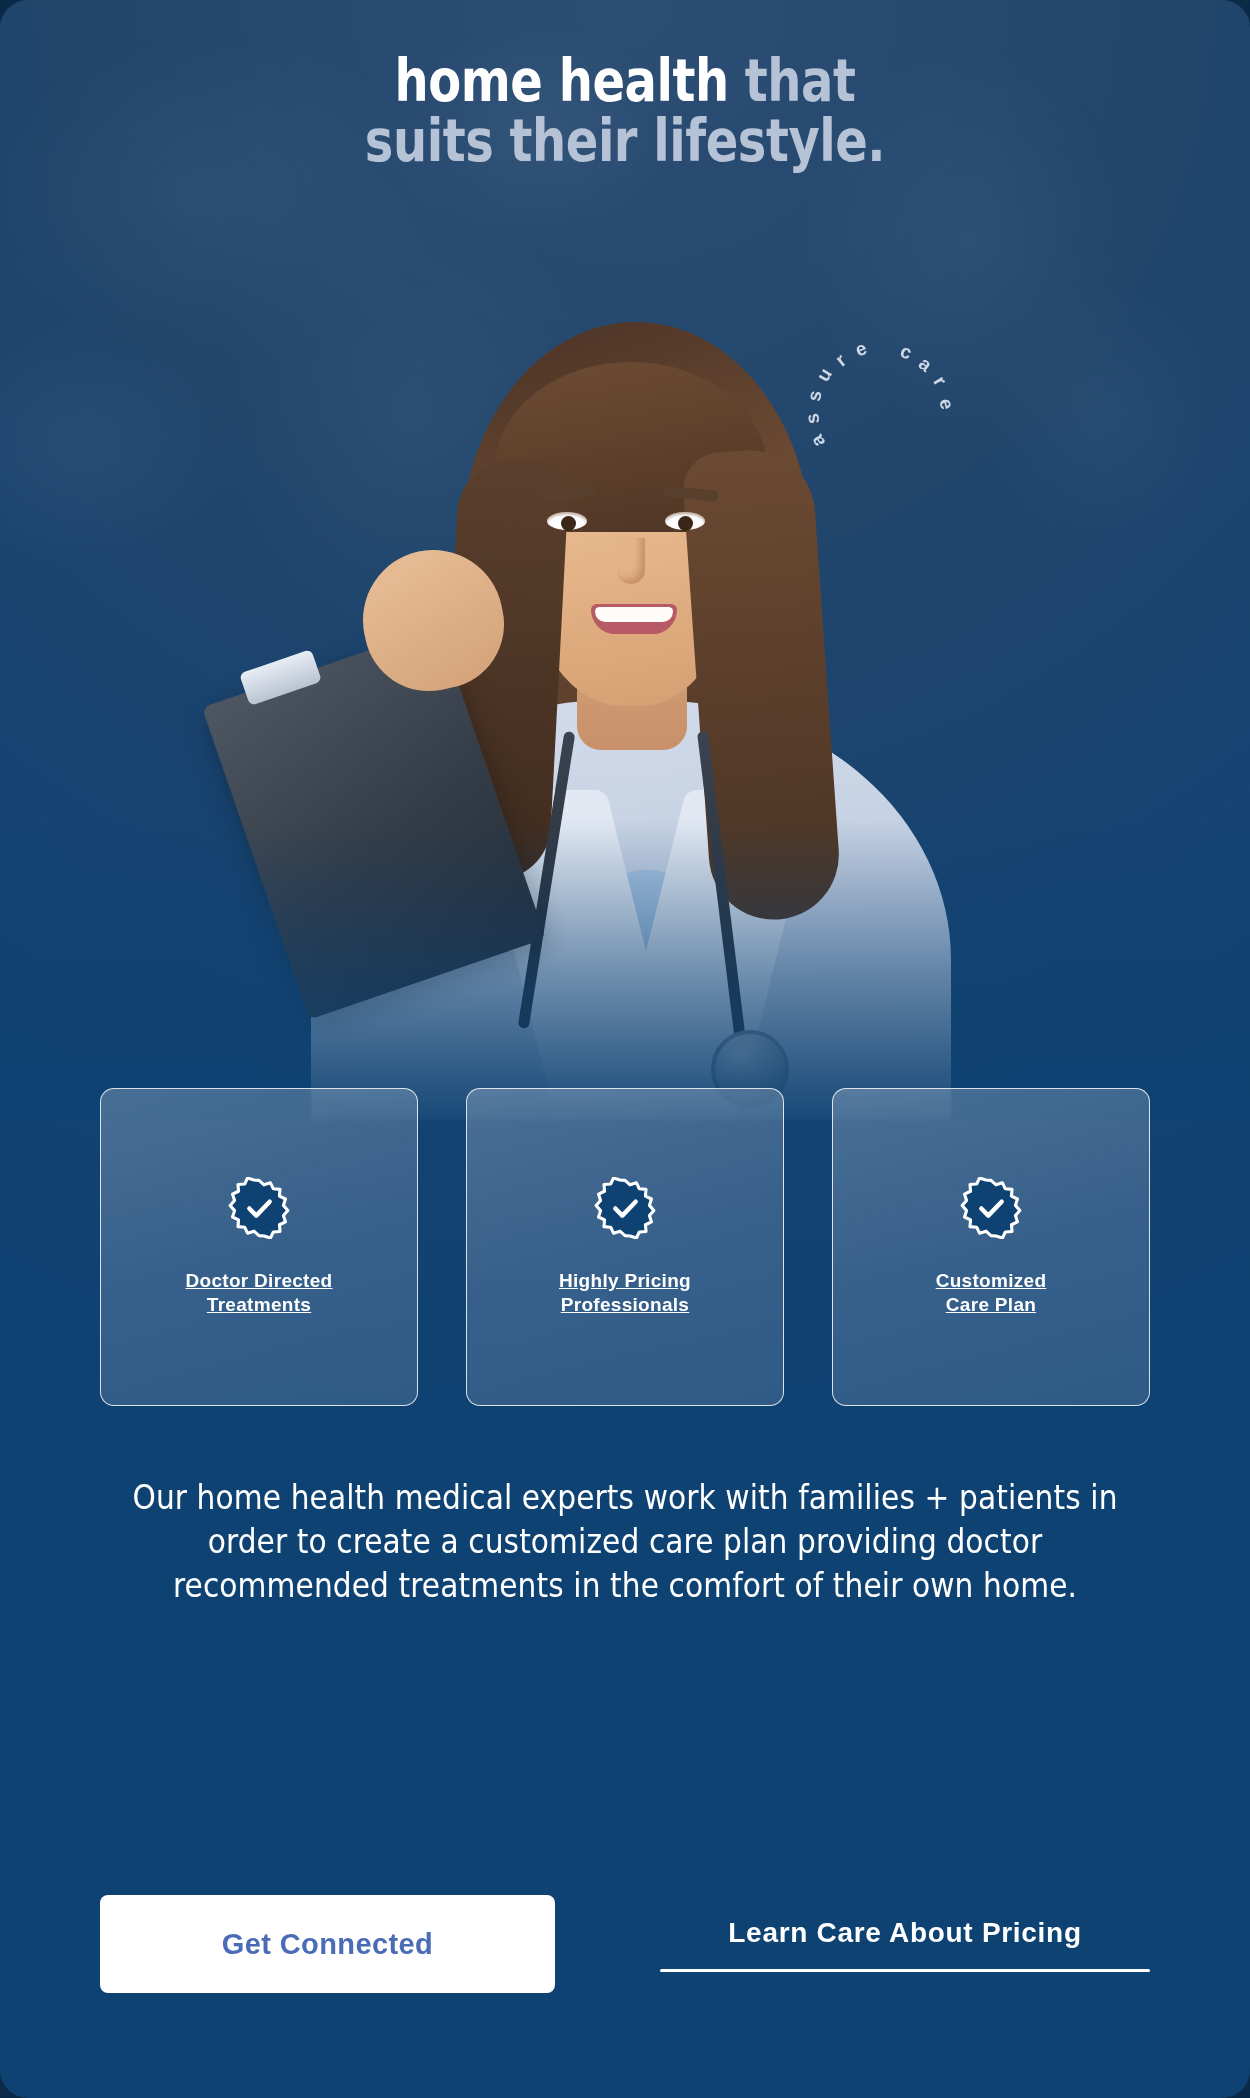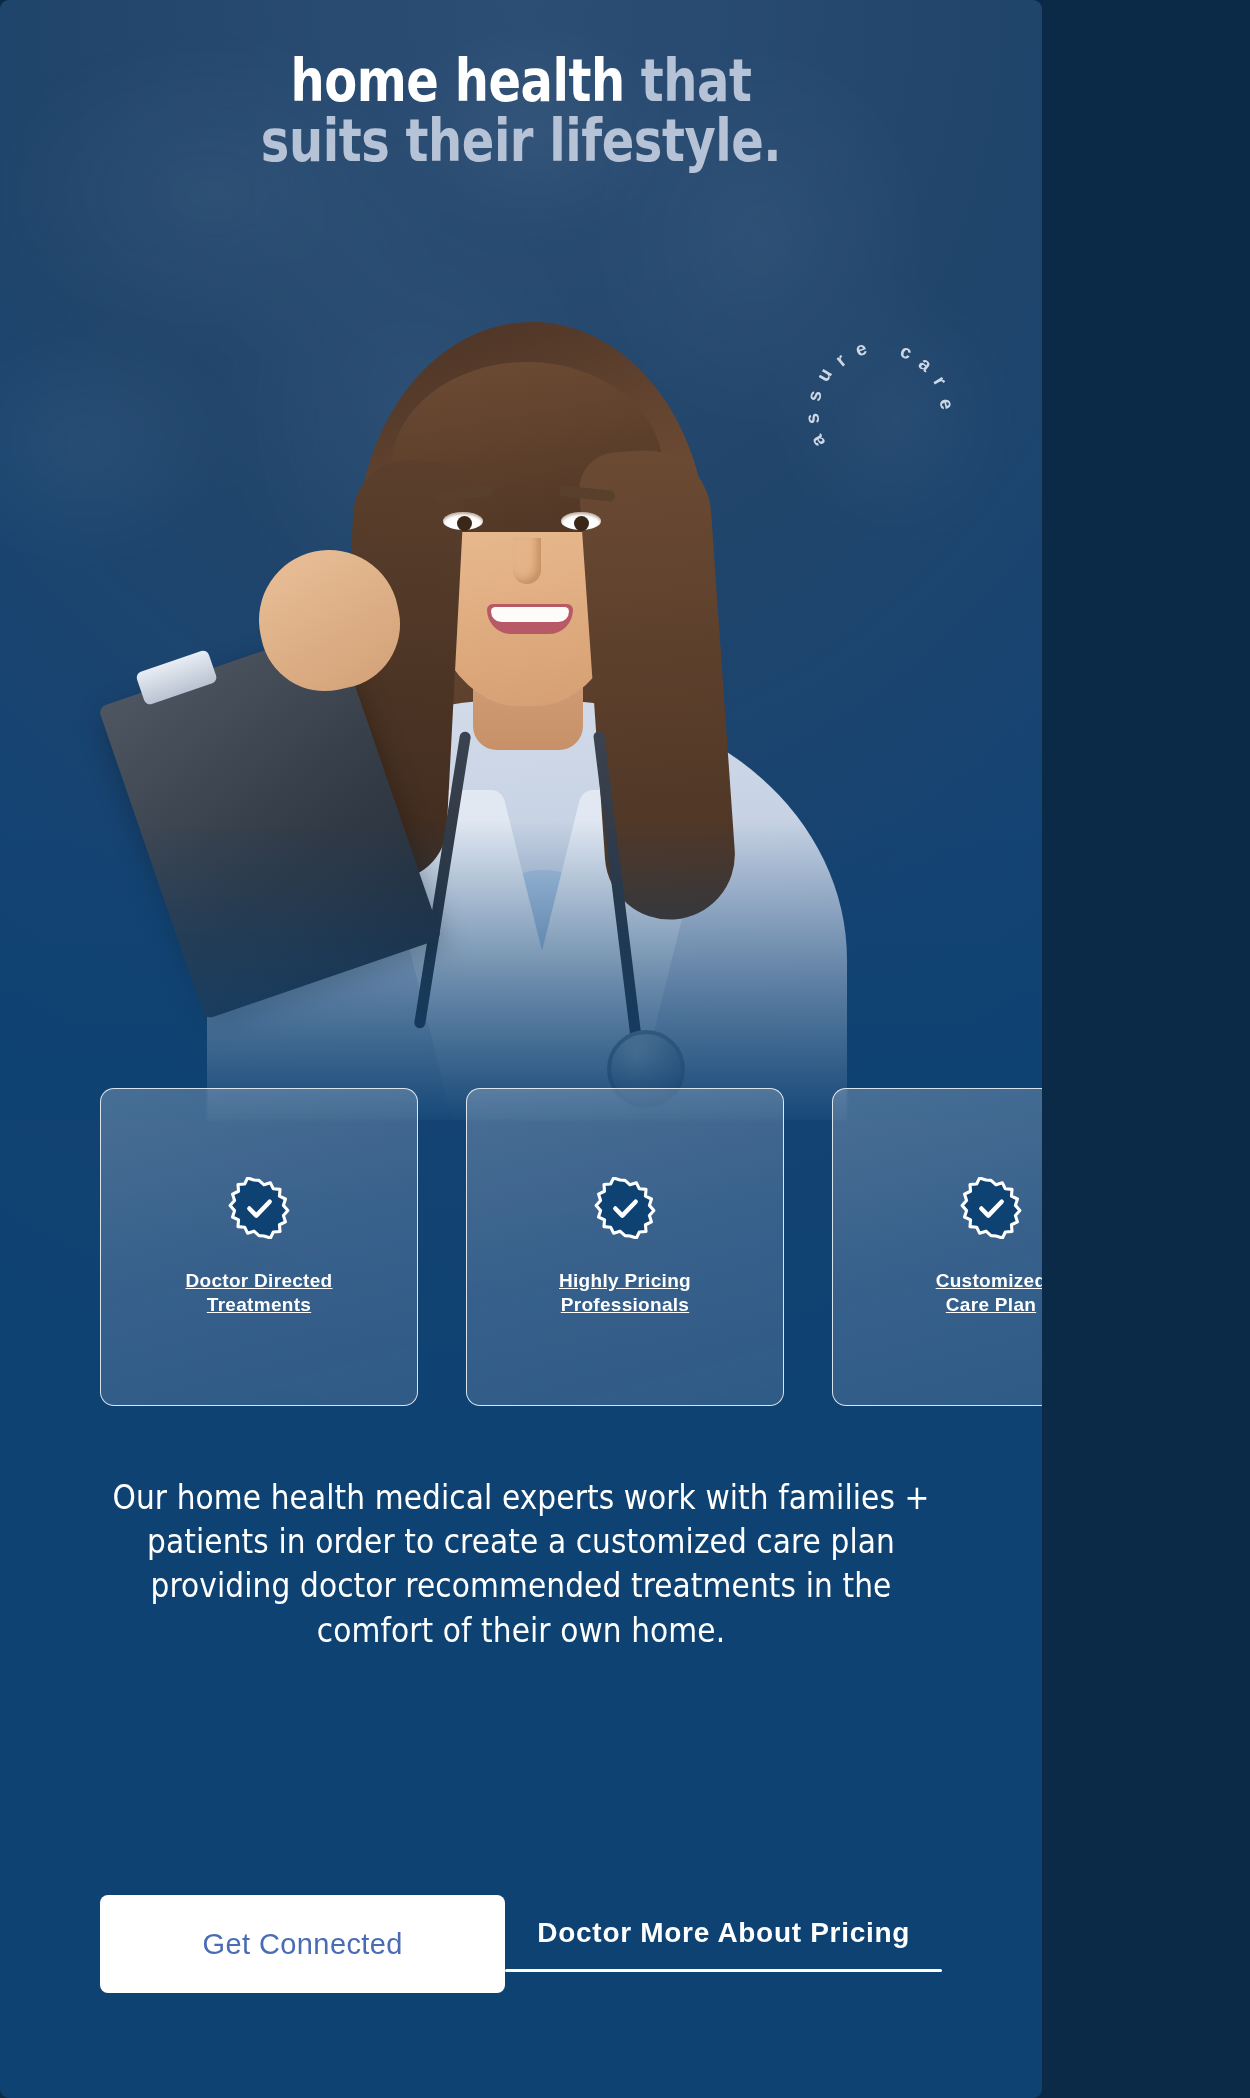--- a/index.html
+++ b/index.html
@@ -6,22 +6,22 @@
   html, body {
     width:1250px; height:2098px;
     background:#0b2a47;
     font-family:"Liberation Sans", sans-serif;
     overflow:hidden;
   }
 
   
   .hero {
     position:relative;
-    width:1042px; height:2098px;
-    border-radius:9px;
+    width:1250px; height:2098px;
+    border-radius:28px;
     overflow:hidden;
     background:
       radial-gradient(120% 70% at 50% 0%, #2d4e74 0%, #21456b 38%, #154372 68%, #0e4272 100%);
     padding-left: 48px;
   }
 
   
   .watermark {
     position:absolute; left:-60px; top:-40px;
     width:900px; height:780px;
@@ -249,21 +249,21 @@
   .cta-row {
     position:absolute; left:100px; right:100px; top:1895px;
     display:flex; align-items:center; justify-content:space-between;
   }
   .btn-primary {
     width:455px; height:98px;
     background:#ffffff;
     border:none; border-radius:8px;
     color:#4a6bb5;
     font-family:"Liberation Sans", sans-serif;
-    font-size:29px; font-weight:400;
+    font-size:29px; font-weight:700;
     letter-spacing:.4px;
     cursor:pointer;
     display:flex; align-items:center; justify-content:center;
   }
   .link-secondary {
     width:490px;
     display:flex; flex-direction:column; align-items:center; gap:20px;
     cursor:pointer; text-decoration:none;
   }
   .link-secondary .lbl {
@@ -362,18 +362,18 @@
       <div class="card-label">Customized
 Care Plan</div>
     </div>
   </div>
 
   <p class="body-copy">Our home health medical experts work with families + patients in order to create a customized care plan providing doctor recommended treatments in the comfort of their own home.</p>
 
   <div class="cta-row">
     <button class="btn-primary">Get Connected</button>
     <a class="link-secondary">
-      <span class="lbl">Doctor More About Pricing</span>
+      <span class="lbl">Learn Care About Pricing</span>
       <span class="rule"></span>
     </a>
   </div>
 
 </div>
 
 </body></html>

